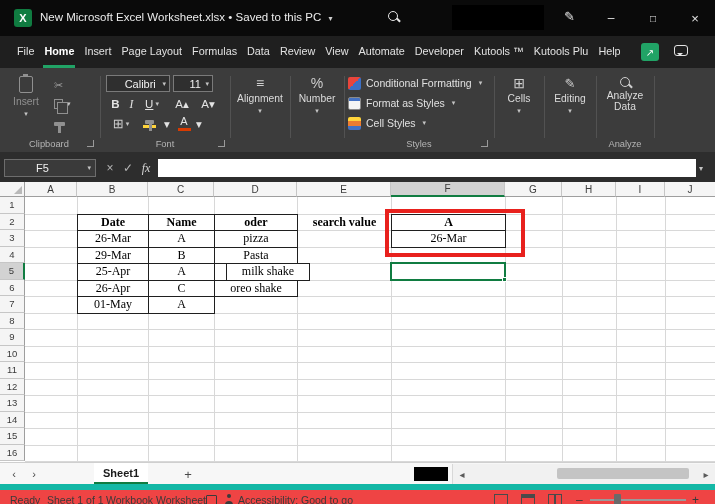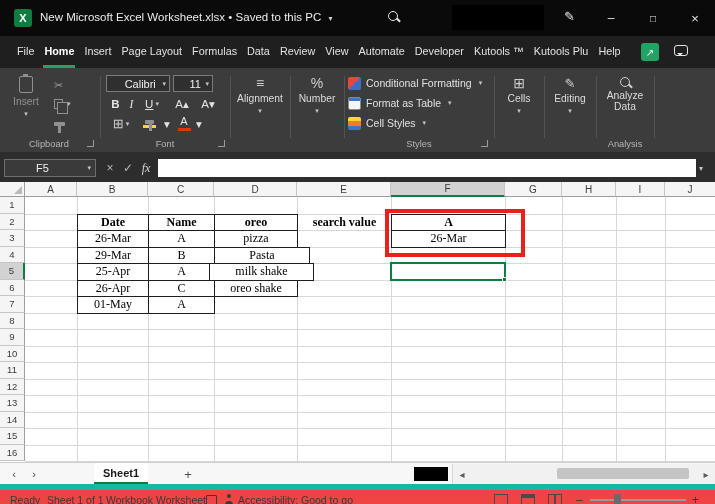--- a/index.html
+++ b/index.html
@@ -247,21 +247,21 @@
     </div>
 
     <div class="styles-wrap">
         <div class="styles-row">
           <i class="sic cf-ic"></i>
           <span>Conditional Formatting</span>
           <span class="chev">▾</span>
         </div>
         <div class="styles-row">
           <i class="sic tbl-ic"></i>
-          <span>Format as Table</span>
+          <span>Format as Styles</span>
           <span class="chev">▾</span>
         </div>
         <div class="styles-row">
           <i class="sic cs-ic"></i>
           <span>Cell Styles</span>
           <span class="chev">▾</span>
         </div>
       </div>
     <div class="grp-label" style="left:344px;width:150px">Styles</div>
     <div class="launcher" style="left:481px"></div>
@@ -275,21 +275,21 @@
     <div class="big-btn" style="left:548px;top:9px;width:44px;height:56px">
       <span class="ric" style="font-size:13px">✎</span>
       <span class="bb-label">Editing</span>
       <span class="chev">▾</span>
     </div>
 
     <div class="big-btn" style="left:600px;top:9px;width:50px;height:56px">
       <i class="mag dark"></i>
       <span class="bb-label">Analyze Data</span>
     </div>
-    <div class="grp-label" style="left:596px;width:58px">Analysis</div>
+    <div class="grp-label" style="left:596px;width:58px">Analyze</div>
   </div>
 
   <div class="formulabar">
     <div class="name-box">
       <span>F5</span>
       <span class="chev">▾</span>
     </div>
     <div class="fb-btn" style="left:102px">×</div>
     <div class="fb-btn" style="left:120px">✓</div>
     <div class="fb-btn fx" style="left:138px">fx</div>
@@ -345,33 +345,33 @@
       <div class="row-hdr" style="left: 0px; top: 213px; width: 25px; height: 16.5px;">13</div>
       <div class="hline" style="left: 25px; top: 229.5px; width: 690px;"></div>
       <div class="row-hdr" style="left: 0px; top: 229.5px; width: 25px; height: 16.5px;">14</div>
       <div class="hline" style="left: 25px; top: 246px; width: 690px;"></div>
       <div class="row-hdr" style="left: 0px; top: 246px; width: 25px; height: 16.5px;">15</div>
       <div class="hline" style="left: 25px; top: 262.5px; width: 690px;"></div>
       <div class="row-hdr" style="left: 0px; top: 262.5px; width: 25px; height: 16.5px;">16</div>
       <div class="hline" style="left: 25px; top: 279px; width: 690px;"></div>
       <div class="cell bold bordered" style="left: 77px; top: 31.5px; width: 72px; height: 17.5px;">Date</div>
       <div class="cell bold bordered" style="left: 148px; top: 31.5px; width: 67px; height: 17.5px;">Name</div>
-      <div class="cell bold bordered" style="left: 214px; top: 31.5px; width: 84px; height: 17.5px;">oreo</div>
+      <div class="cell bold bordered" style="left: 214px; top: 31.5px; width: 84px; height: 17.5px;">oder</div>
       <div class="cell bold" style="left: 297px; top: 31.5px; width: 95px; height: 17.5px;">search value</div>
       <div class="cell bold bordered" style="left: 391px; top: 31.5px; width: 115px; height: 17.5px;">A</div>
       <div class="cell bordered" style="left: 77px; top: 48px; width: 72px; height: 17.5px;">26-Mar</div>
       <div class="cell bordered" style="left: 148px; top: 48px; width: 67px; height: 17.5px;">A</div>
       <div class="cell bordered" style="left: 214px; top: 48px; width: 84px; height: 17.5px;">pizza</div>
       <div class="cell bordered" style="left: 391px; top: 48px; width: 115px; height: 17.5px;">26-Mar</div>
       <div class="cell bordered" style="left: 77px; top: 64.5px; width: 72px; height: 17.5px;">29-Mar</div>
       <div class="cell bordered" style="left: 148px; top: 64.5px; width: 67px; height: 17.5px;">B</div>
-      <div class="cell bordered" style="left: 214px; top: 64.5px; width: 96px; height: 17.5px;">Pasta</div>
+      <div class="cell bordered" style="left: 214px; top: 64.5px; width: 84px; height: 17.5px;">Pasta</div>
       <div class="cell bordered" style="left: 77px; top: 81px; width: 72px; height: 17.5px;">25-Apr</div>
       <div class="cell bordered" style="left: 148px; top: 81px; width: 67px; height: 17.5px;">A</div>
-      <div class="cell bordered" style="left: 209px; top: 81px; width: 105px; height: 17.5px;">milk shake</div>
+      <div class="cell bordered" style="left: 226px; top: 81px; width: 84px; height: 17.5px;">milk shake</div>
       <div class="cell bordered" style="left: 77px; top: 97.5px; width: 72px; height: 17.5px;">26-Apr</div>
       <div class="cell bordered" style="left: 148px; top: 97.5px; width: 67px; height: 17.5px;">C</div>
       <div class="cell bordered" style="left: 214px; top: 97.5px; width: 84px; height: 17.5px;">oreo shake</div>
       <div class="cell bordered" style="left: 77px; top: 114px; width: 72px; height: 17.5px;">01-May</div>
       <div class="cell bordered" style="left: 148px; top: 114px; width: 67px; height: 17.5px;">A</div>
       <div class="red-box" style="left: 385px; top: 26.5px; width: 140px; height: 48px;"></div>
       <div class="selection" style="left: 390px; top: 80px; width: 116px; height: 18.5px;">
         <div class="fill-handle"></div>
       </div>
     </div>

